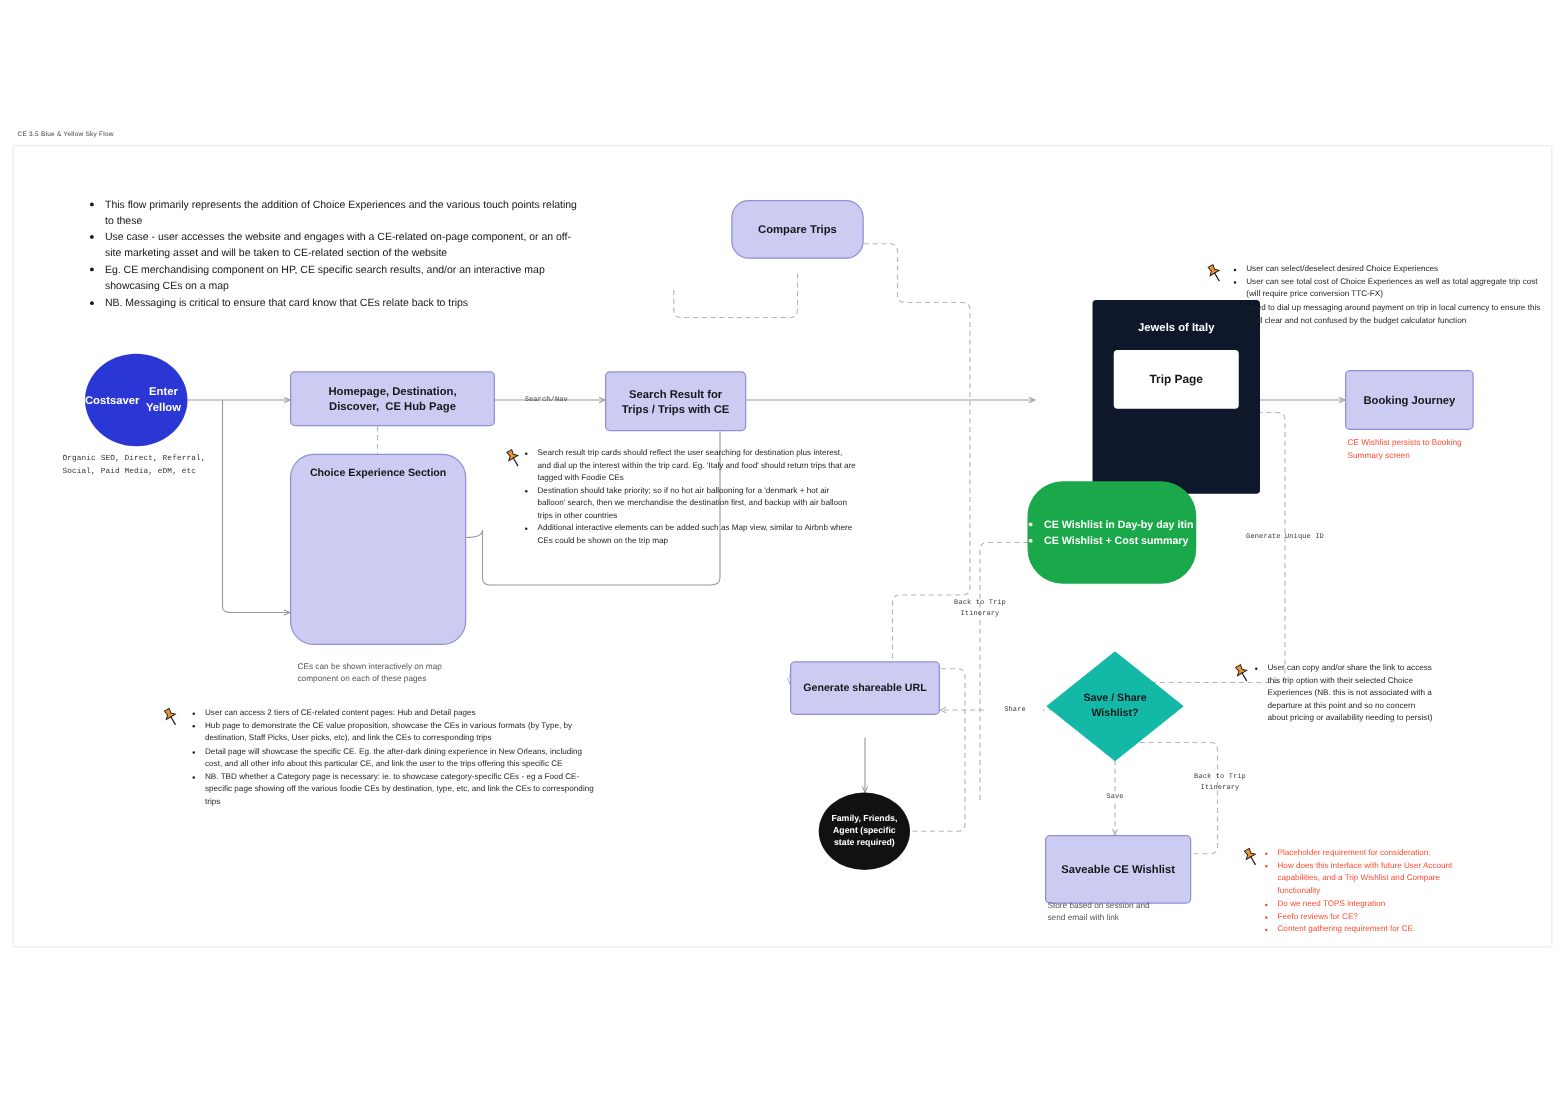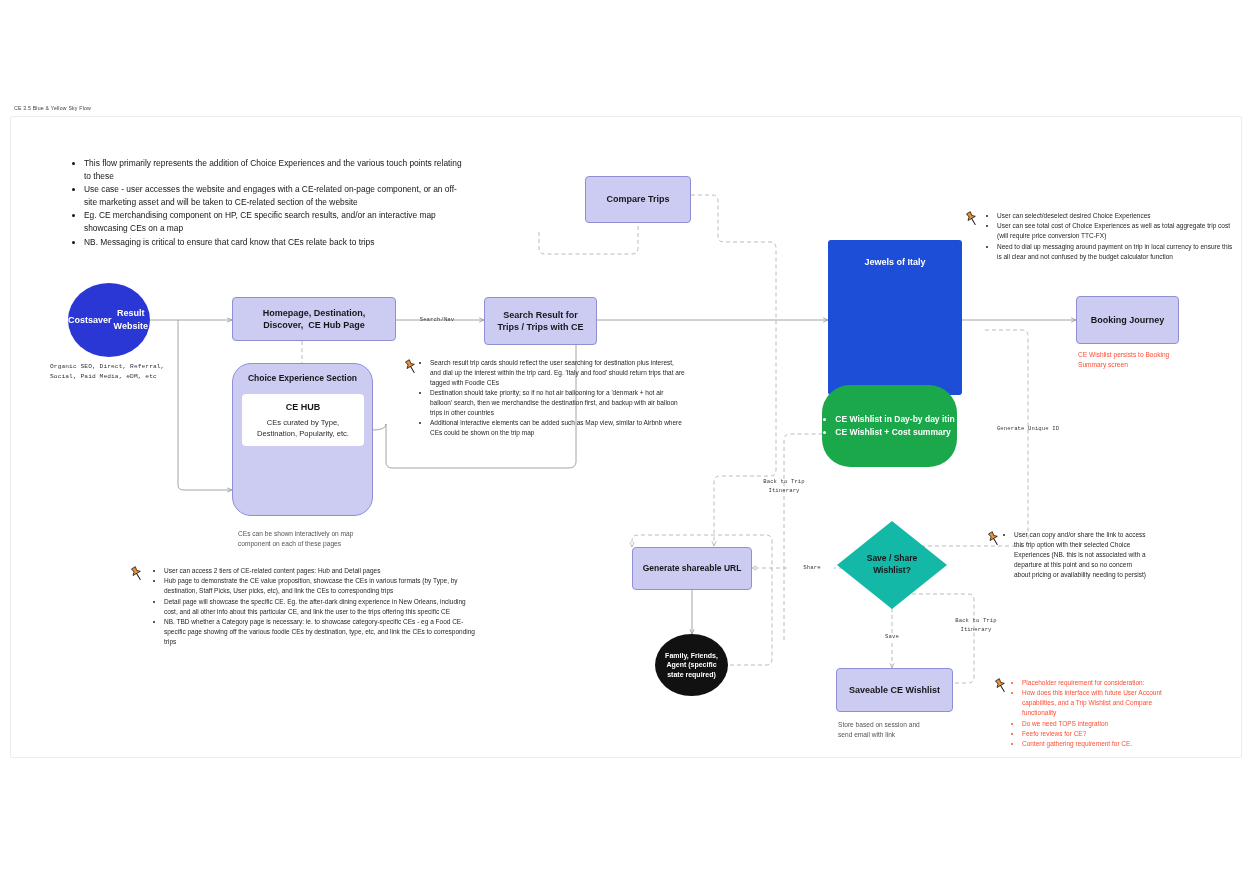--- a/index.html
+++ b/index.html
@@ -11,21 +11,21 @@
                letter-spacing:.2px;color:#3d3d3d;white-space:nowrap;}
   .node{position:absolute;box-sizing:border-box;display:flex;
         align-items:center;justify-content:center;text-align:center;}
 
   .pbox{background:#ccccf2;border:1px solid #8f8fd6;border-radius:4px;
         font-weight:bold;font-size:9px;line-height:1.35;color:#16161a;}
   .circle-blue{background:#2b37d4;border-radius:50%;color:#ffffff;
         font-weight:bold;font-size:9px;line-height:1.4;}
   .circle-black{background:#111111;border-radius:50%;color:#ffffff;
         font-weight:bold;font-size:7px;line-height:1.35;}
-  .blue-frame{background:#1d4ed8;border-radius:3px;color:#ffffff;}
+  .blue-frame{background:#0f172a;border-radius:3px;color:#ffffff;margin-left:46px;}
   .blue-frame .bf-title{position:absolute;top:17px;left:0;right:0;
         text-align:center;font-weight:bold;font-size:9px;color:#fff;}
   .white-box{position:absolute;background:#ffffff;border-radius:3px;
         display:flex;align-items:center;justify-content:center;
         font-weight:bold;font-size:9.5px;color:#16161a;}
   .green-node{position:absolute;background:#1aa84a;border-radius:28px;
         color:#ffffff;font-weight:bold;font-size:8.5px;line-height:1.5;
         display:flex;align-items:center;justify-content:center;}
   .green-node ul{margin:0;padding:0 0 0 11px;list-style:disc;text-align:left;}
   .diamond{position:absolute;background:#14b8a6;
@@ -131,68 +131,64 @@
   <ul>
     <li>This flow primarily represents the addition of Choice Experiences and the various touch points relating to these</li>
     <li>Use case - user accesses the website and engages with a CE-related on-page component, or an off-site marketing asset and will be taken to CE-related section of the website</li>
     <li>Eg. CE merchandising component on HP, CE specific search results, and/or an interactive map showcasing CEs on a map</li>
     <li>NB. Messaging is critical to ensure that card know that CEs relate back to trips</li>
   </ul>
 </div>
 
 <div class="node circle-blue" style="left:68px;top:283px;width:82px;height:74px;flex-direction:row;">
   <span>Costsaver</span>
-  <span>Result Website</span>
+  <span>Enter Yellow</span>
 </div>
 <div class="mono" style="position:absolute;left:50px;top:362px;width:200px;white-space:pre;">Organic SEO, Direct, Referral,
 Social, Paid Media, eDM, etc</div>
 
 <div class="node pbox" style="left:232px;top:297px;width:164px;height:44px;white-space:pre;">Homepage, Destination,
 Discover,  CE Hub Page</div>
 
 <div class="node pbox" style="left:232px;top:363px;width:141px;height:153px;display:block;padding-top:9px;border-radius:19px;">
   <div style="text-align:center;font-weight:bold;font-size:8.5px;">Choice Experience Section</div>
-  <div class="inner-card" style="left:9px;top:30px;width:122px;height:52px;">
-    <div class="ic-t">CE HUB</div>
-    <div class="ic-s" style="white-space:pre;">CEs curated by Type,
-Destination, Popularity, etc.</div>
-  </div>
 </div>
 <div class="caption" style="left:238px;top:529px;width:180px;white-space:pre;">CEs can be shown interactively on map
 component on each of these pages</div>
 
 <div class="node pbox" style="left:484px;top:297px;width:113px;height:48px;white-space:pre;">Search Result for
 Trips / Trips with CE</div>
 
-<div class="node pbox" style="left:585px;top:176px;width:106px;height:47px;">Compare Trips</div>
+<div class="node pbox" style="left:585px;top:160px;width:106px;height:47px;border-radius:14px;">Compare Trips</div>
 
 <div class="node blue-frame" style="left:828px;top:240px;width:134px;height:155px;display:block;">
   <div class="bf-title">Jewels of Italy</div>
+  <div class="white-box" style="left:17px;top:40px;width:100px;height:47px;">Trip Page</div>
 </div>
 <div class="green-node" style="left:822px;top:385px;width:135px;height:82px;">
   <ul>
     <li>CE Wishlist in Day-by day itin</li>
     <li>CE Wishlist + Cost summary</li>
   </ul>
 </div>
 
 <div class="node pbox" style="left:1076px;top:296px;width:103px;height:48px;">Booking Journey</div>
 <div class="caption-red" style="left:1078px;top:350px;width:160px;white-space:pre;">CE Wishlist persists to Booking
 Summary screen</div>
 
-<div class="node pbox" style="left:632px;top:547px;width:120px;height:43px;font-size:8.5px;">Generate shareable URL</div>
+<div class="node pbox" style="left:632px;top:529px;width:120px;height:43px;font-size:8.5px;">Generate shareable URL</div>
 
 <div class="node circle-black" style="left:655px;top:634px;width:73px;height:62px;white-space:pre;">Family, Friends,
 Agent (specific
 state required)</div>
 
 <div class="diamond" style="left:837px;top:521px;width:110px;height:88px;white-space:pre;">Save / Share
 Wishlist?</div>
 
-<div class="node pbox" style="left:836px;top:668px;width:117px;height:44px;">Saveable CE Wishlist</div>
+<div class="node pbox" style="left:836px;top:668px;width:117px;height:55px;">Saveable CE Wishlist</div>
 <div class="caption" style="left:838px;top:720px;width:160px;white-space:pre;">Store based on session and
 send email with link</div>
 
 <div class="edge-label" style="left:406px;top:316px;width:62px;">Search/Nav</div>
 <div class="edge-label" style="left:978px;top:425px;width:100px;">Generate Unique ID</div>
 <div class="edge-label" style="left:743px;top:478px;width:82px;white-space:pre;">Back to Trip
 Itinerary</div>
 <div class="edge-label" style="left:935px;top:617px;width:82px;white-space:pre;">Back to Trip
 Itinerary</div>
 <div class="edge-label" style="left:790px;top:564px;width:44px;background:#fff;">Share</div>

